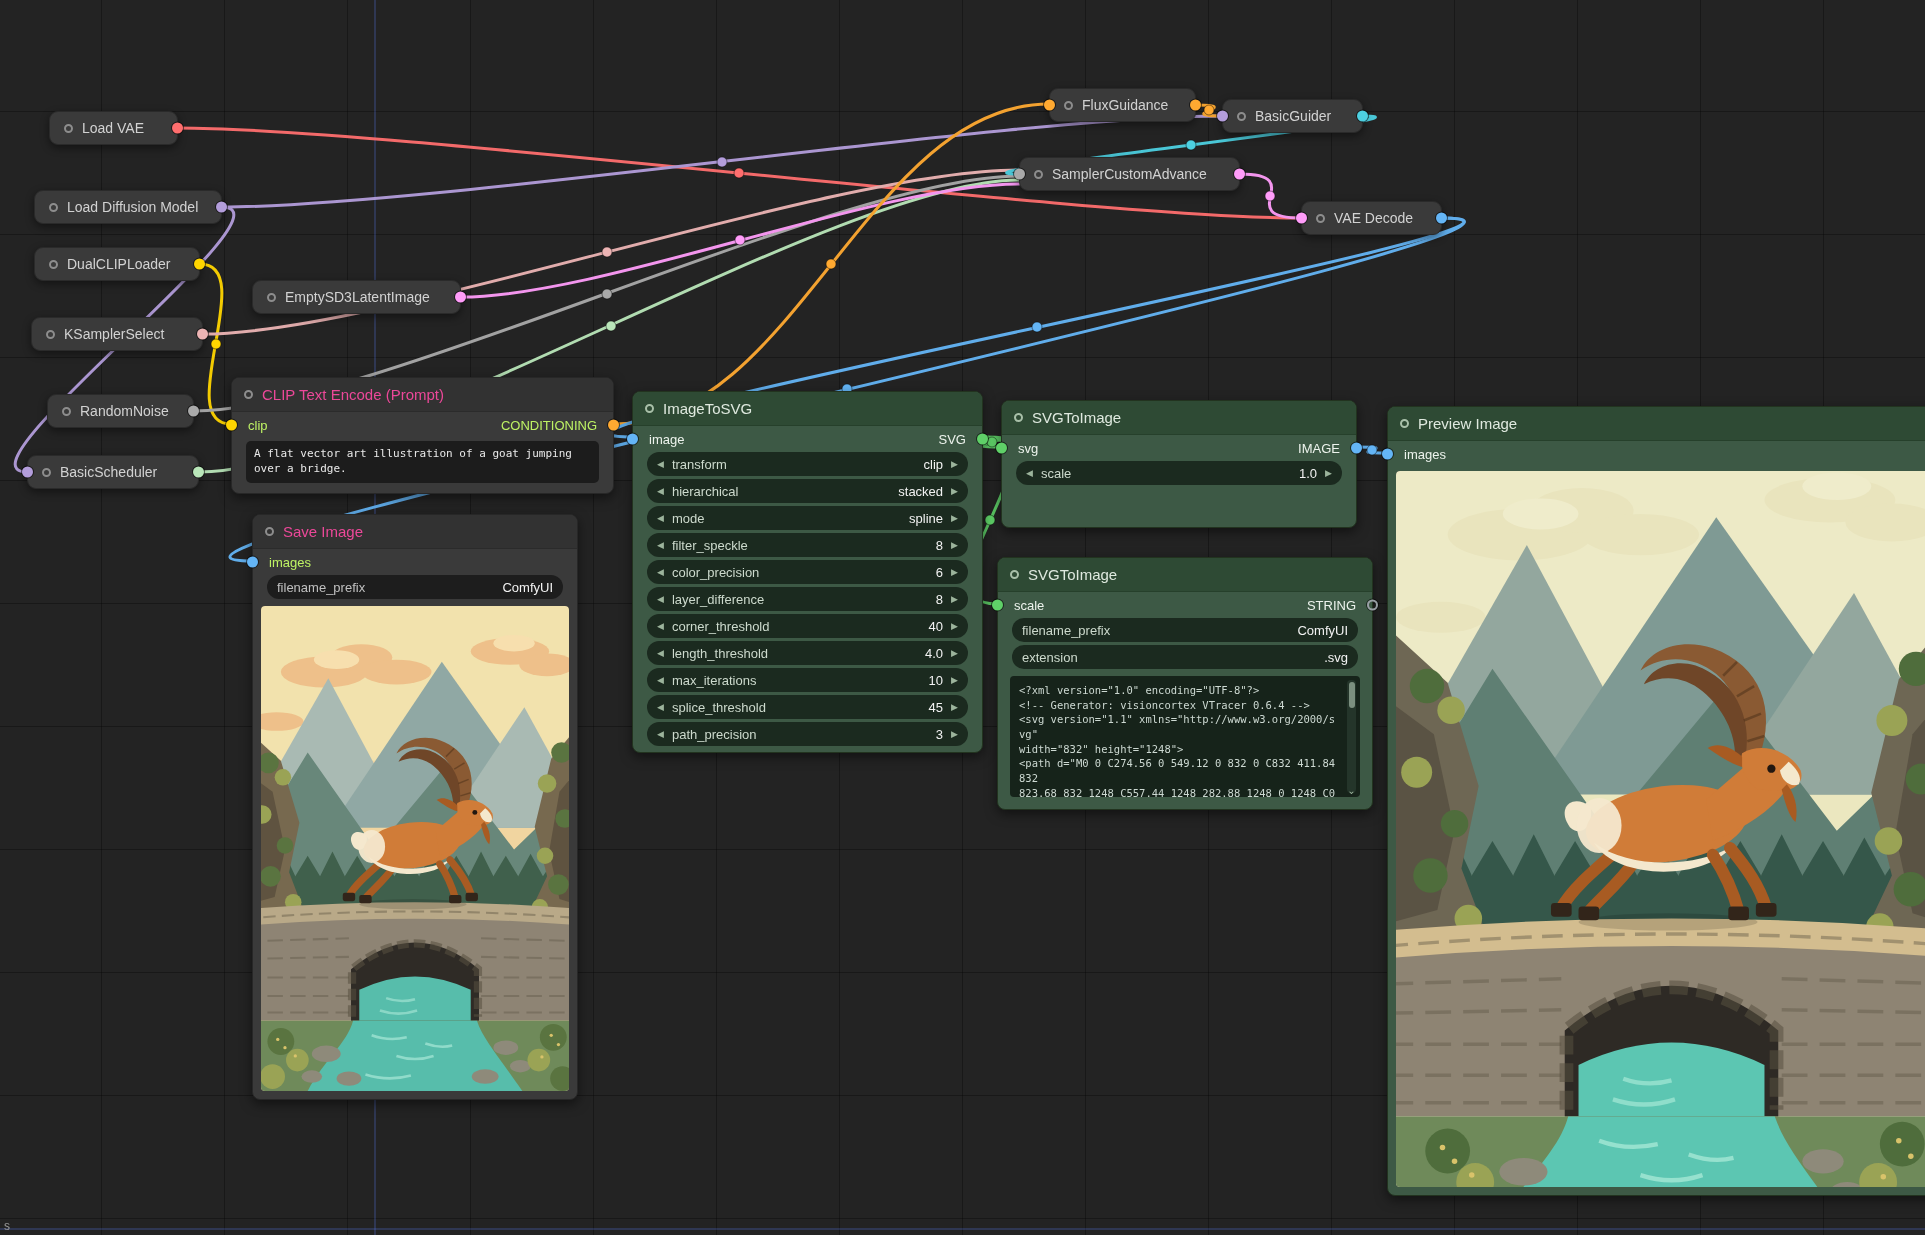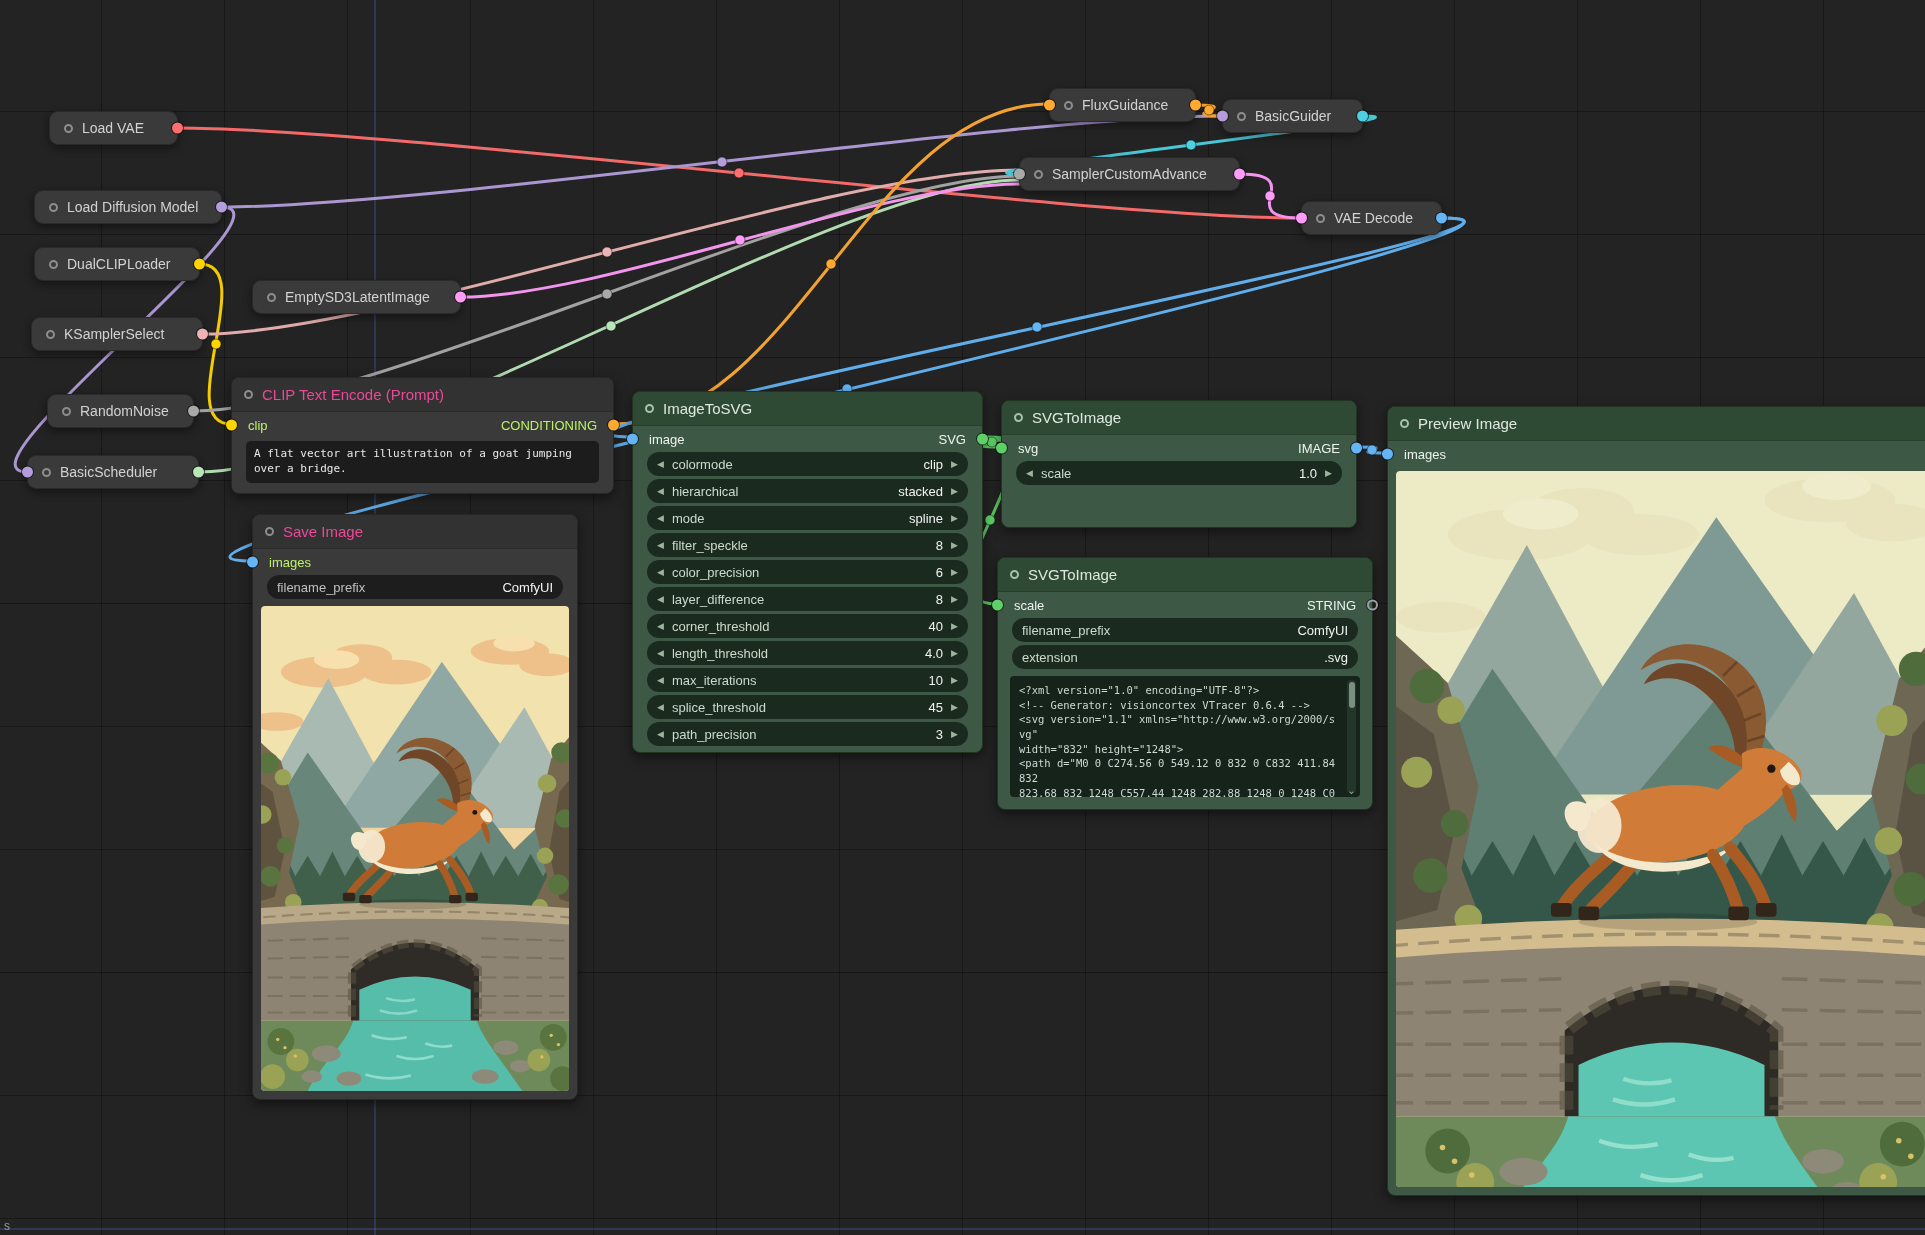--- a/index.html
+++ b/index.html
@@ -351,21 +351,21 @@
       <span class="ntitle">ImageToSVG</span>
     </div>
     <div class="iorow">
       <span class="port in" style="background: rgb(100, 181, 246);"></span>
       <span class="iolabel">image</span>
       <span class="iolabel right">SVG</span>
       <span class="port out" style="background: rgb(95, 208, 104);"></span>
     </div>
     <div class="widget">
       <span class="warr">◀</span>
-      <span class="wlabel">colormode</span>
+      <span class="wlabel">transform</span>
       <span class="wvalue">clip</span>
       <span class="warr">▶</span>
     </div>
     <div class="widget">
       <span class="warr">◀</span>
       <span class="wlabel">hierarchical</span>
       <span class="wvalue">stacked</span>
       <span class="warr">▶</span>
     </div>
     <div class="widget">

